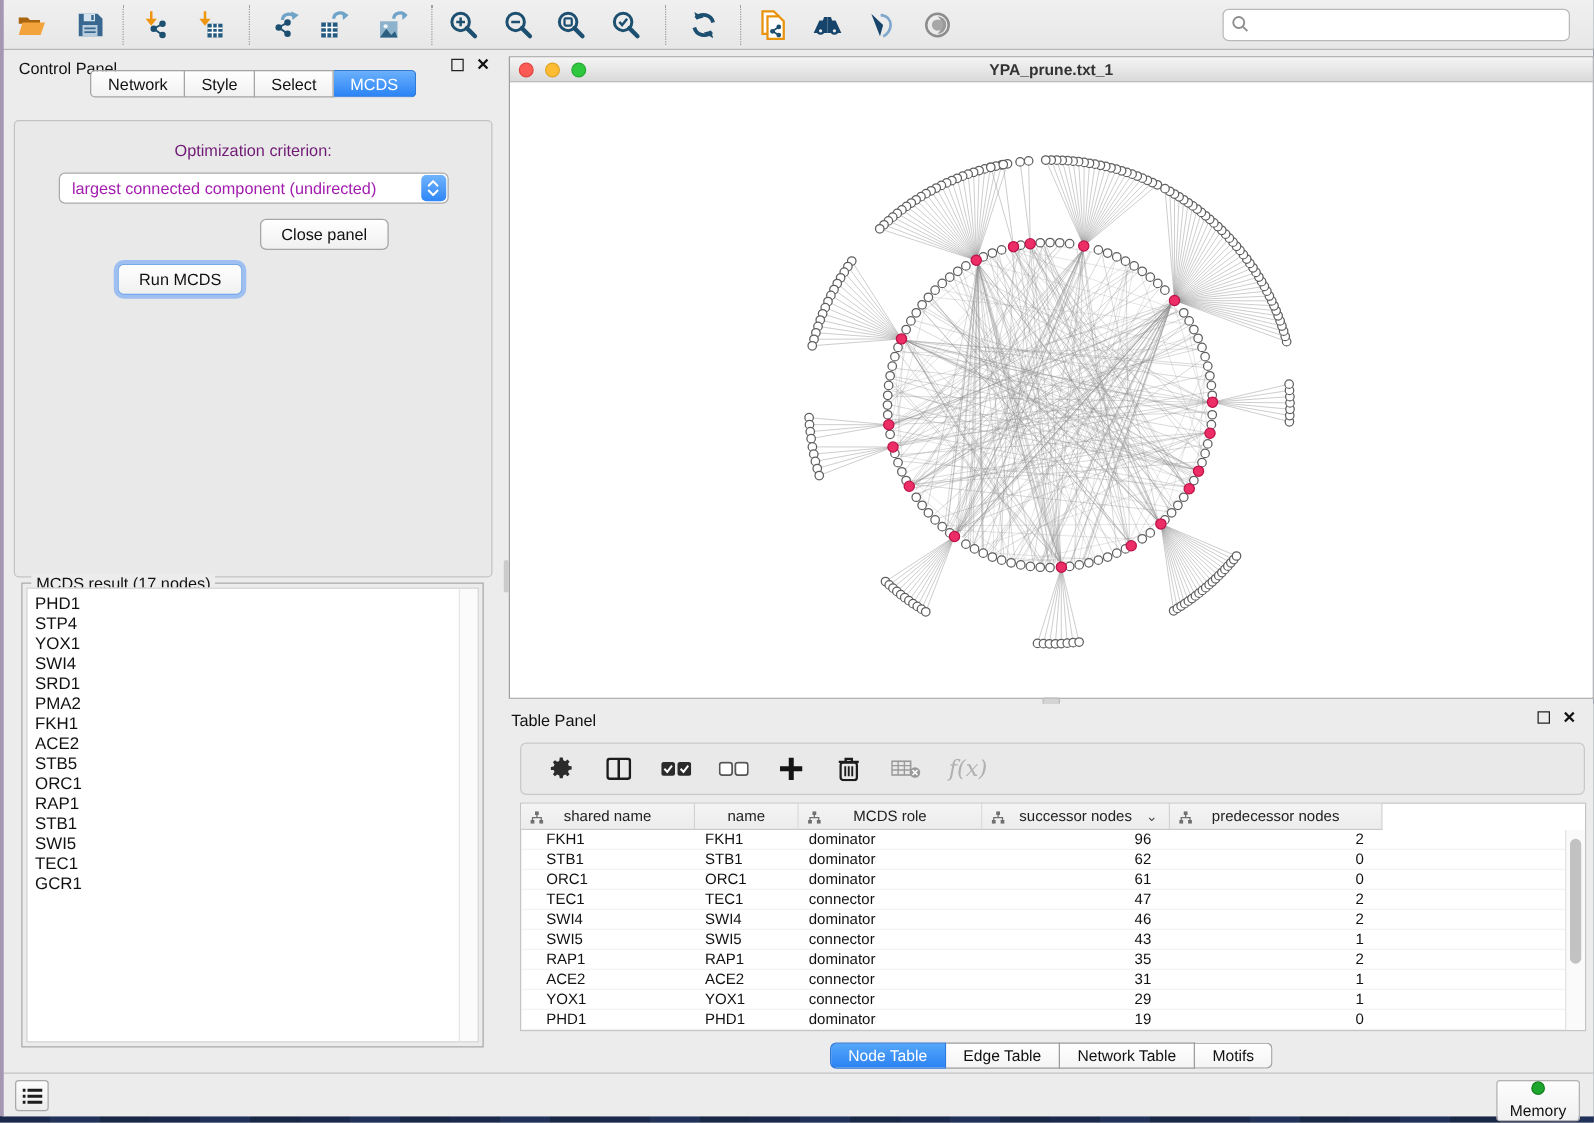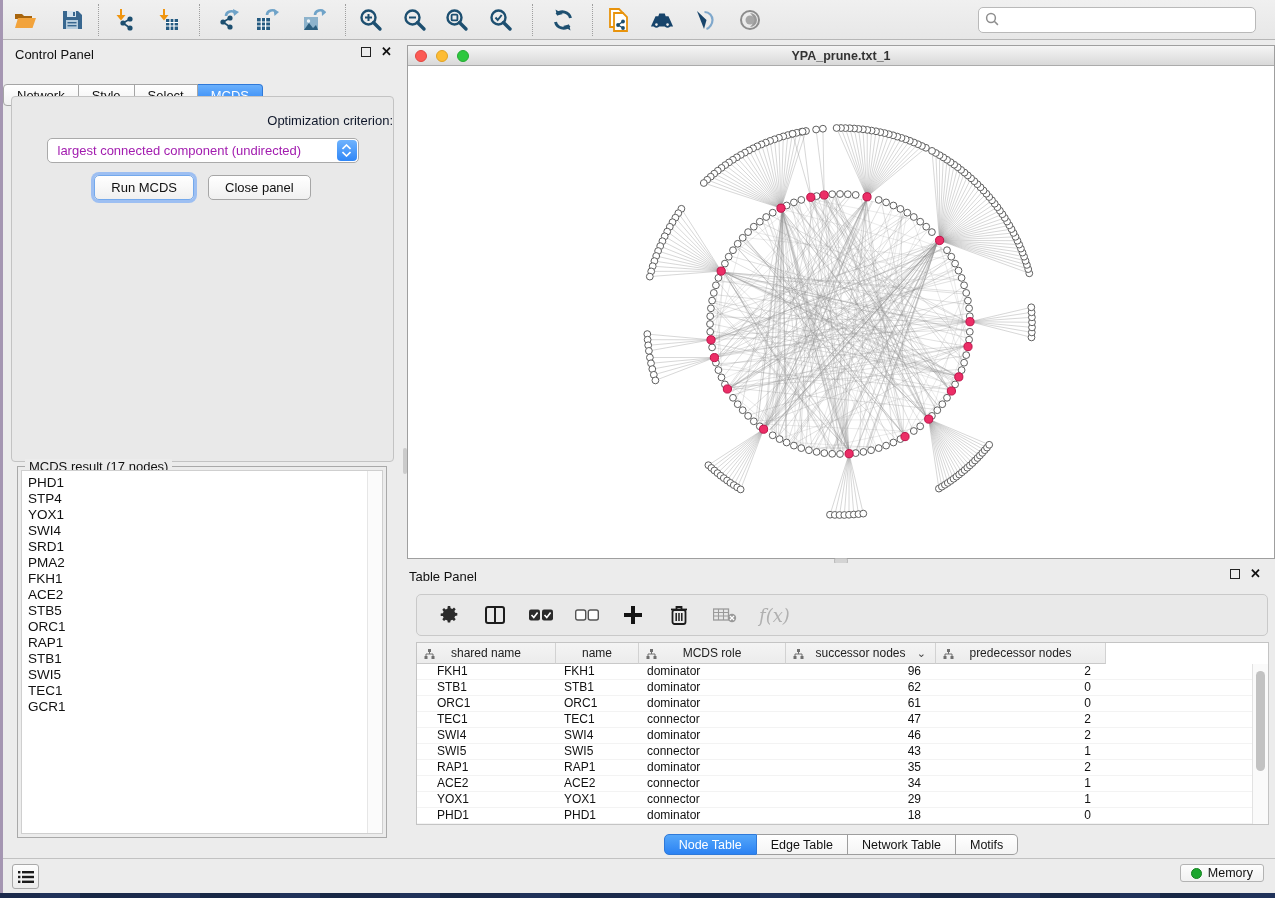--- a/index.html
+++ b/index.html
@@ -27,41 +27,41 @@
   .winbtns { position:absolute; right:10px; top:7px; display:flex; gap:10px; align-items:center; }
   .float-btn { width:10px; height:10px; border:1.5px solid #222; background:transparent; display:inline-block; }
   .close-btn { font-size:13px; font-weight:bold; color:#111; line-height:10px; }
 
   .seg { display:inline-flex; }
   .seg .s { height:22px; padding:0 13px; display:flex; align-items:center; font-size:13px; color:#111;
     background:linear-gradient(#ffffff,#f1f1f1); border:1px solid #a5a5a5; border-left:none; cursor:default; }
   .seg .s:first-child { border-left:1px solid #a5a5a5; border-radius:4px 0 0 4px; }
   .seg .s:last-child { border-radius:0 4px 4px 0; }
   .seg .s.active { background:linear-gradient(#6ab0fc,#2a83f5); color:#fff; border-color:#2f79d8; }
-  #cp-tabs { position:absolute; left:0; top:44px; width:399px; display:flex; }
+  #cp-tabs { position:absolute; left:0; top:16px; width:399px; display:flex; justify-content:center; }
 
   #cp-content { position:absolute; left:8px; top:56px; width:383px; height:366px; background:#e9e9e9; border:1px solid #c3c3c3; border-radius:4px; }
-  #opt-label { margin-top:16px; text-align:right; font-size:13px; color:#0f172a; }
+  #opt-label { margin-top:16px; text-align:center; font-size:13px; color:#701a75; }
   #criterion { position:relative; margin:10px auto 0; width:312px; height:25px; background:#fff; border:1px solid #aaa; border-radius:5px; font-size:13px; display:flex; align-items:center; padding-left:10px; color:#a21caf; }
   #criterion .stepper { position:absolute; right:1px; top:1px; width:20px; height:21px; border-radius:4px; background:linear-gradient(#6fb3fd,#2f86f7); display:flex; flex-direction:column; align-items:center; justify-content:center; gap:1px; }
   #criterion .stepper svg { display:block; }
   .btn-row { margin-top:12px; display:flex; justify-content:center; gap:14px; }
   .aqua-btn { height:25px; padding:0 16px; font-size:13px; color:#111; background:linear-gradient(#ffffff,#f0f0f0); border:1px solid #a6a6a6; border-radius:5px; }
-  .aqua-btn.focused { box-shadow:0 0 0 3px rgba(95,157,250,.55); border-color:#74a9ec; }
+  .aqua-btn.focused { box-shadow:0 0 0 3px rgba(95,157,250,.55); border-color:#74a9ec;margin-top:36px; }
 
   #mcds-group { position:absolute; left:14px; top:426px; width:370px; height:372px; border:1px solid #a9a9a9; }
   #mcds-group .gtitle { position:absolute; top:-8px; left:7px; background:#ececec; padding:0 4px; font-size:13px; color:#111; }
   #mcds-list { position:absolute; inset:3px; background:#fff; border:1px solid #cfcfcf; overflow:hidden; }
   #mcds-list .scrolltrack { position:absolute; right:0; top:0; bottom:0; width:15px; background:#fbfbfb; border-left:1px solid #e6e6e6; }
   #mcds-list .li { font-size:13.5px; color:#111; line-height:16px; padding-left:6px; }
 
   
   #statusbar { position:absolute; left:0; top:858px; width:1273px; height:35px; background:#ececec; border-top:1px solid #c2c2c2; }
   #list-btn { position:absolute; left:10px; top:5px; width:27px; height:25px; background:linear-gradient(#fdfdfd,#ececec); border:1px solid #a9a9a9; border-radius:3px; display:flex; align-items:center; justify-content:center; }
-  #memory-btn { position:absolute; right:11px; top:5px; height:18px; padding:0 10px; background:linear-gradient(#fdfdfd,#f1f1f1); border:1px solid #b3b3b3; border-radius:3px; display:flex; align-items:center; gap:6px; font-size:12.5px; color:#111; }
+  #memory-btn { position:absolute; right:11px; top:5px; height:33px; padding:0 10px; background:linear-gradient(#fdfdfd,#f1f1f1); border:1px solid #b3b3b3; border-radius:3px; display:flex; align-items:center; gap:6px; font-size:12.5px; color:#111;flex-direction:column; }
   #memory-btn .dot { width:11px; height:11px; border-radius:50%; background:#1ca62e; border:1px solid #14811f; }
 
   
   #vdivider { position:absolute; left:400px; top:40px; width:5px; height:818px; background:#ececec; }
   #vdivider .grip { position:absolute; left:0.5px; top:408px; width:4px; height:26px; background:#cbcbcb; border-radius:2px; }
   #hdivider-grip { position:absolute; left:832px; top:558px; width:14px; height:6px; background:#d4d4d4; border-radius:2px; border:1px solid #bcbcbc; }
 
   
   #network-frame { position:absolute; left:405px; top:45px; width:868px; height:514px; border:1px solid #9f9f9f; background:#fff; }
   #nf-titlebar { position:relative; height:20px; background:linear-gradient(#f5f5f5,#d9d9d9); border-bottom:1px solid #ababab;font-weight:bold; }
@@ -1170,35 +1170,35 @@
             <div class="td c0" style="width:139px">RAP1</div>
             <div class="td c1" style="width:83px">RAP1</div>
             <div class="td c2" style="width:147px">dominator</div>
             <div class="td num" style="width:150px">35</div>
             <div class="td num" style="width:170px">2</div>
           </div>
           <div class="tr">
             <div class="td c0" style="width:139px">ACE2</div>
             <div class="td c1" style="width:83px">ACE2</div>
             <div class="td c2" style="width:147px">connector</div>
-            <div class="td num" style="width:150px">34</div>
+            <div class="td num" style="width:150px">31</div>
             <div class="td num" style="width:170px">1</div>
           </div>
           <div class="tr">
             <div class="td c0" style="width:139px">YOX1</div>
             <div class="td c1" style="width:83px">YOX1</div>
             <div class="td c2" style="width:147px">connector</div>
             <div class="td num" style="width:150px">29</div>
             <div class="td num" style="width:170px">1</div>
           </div>
           <div class="tr">
             <div class="td c0" style="width:139px">PHD1</div>
             <div class="td c1" style="width:83px">PHD1</div>
             <div class="td c2" style="width:147px">dominator</div>
-            <div class="td num" style="width:150px">18</div>
+            <div class="td num" style="width:150px">19</div>
             <div class="td num" style="width:170px">0</div>
           </div>
         </div>
       <div id="nt-scroll">
           <span class="thumb"></span>
         </div>
     </div>
 
     <div id="tp-tabs">
       <div class="seg2">

